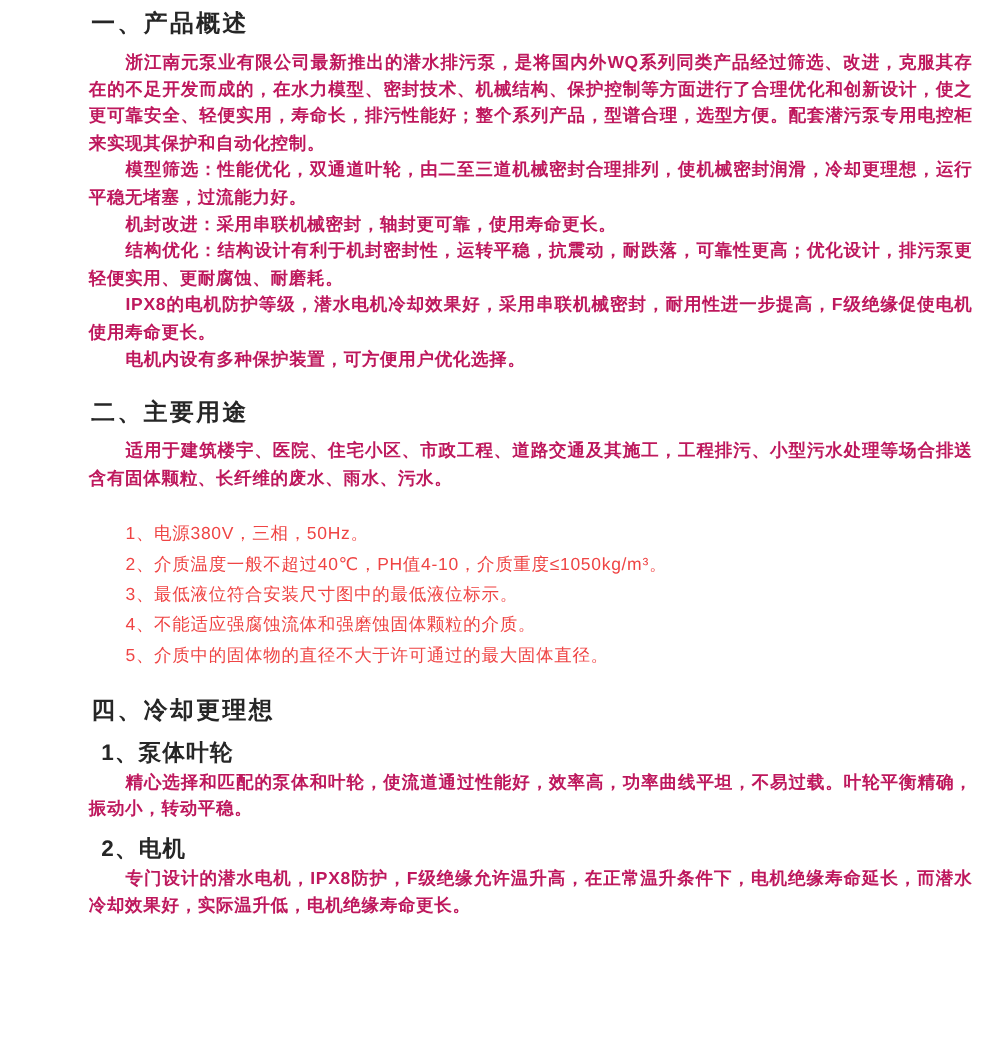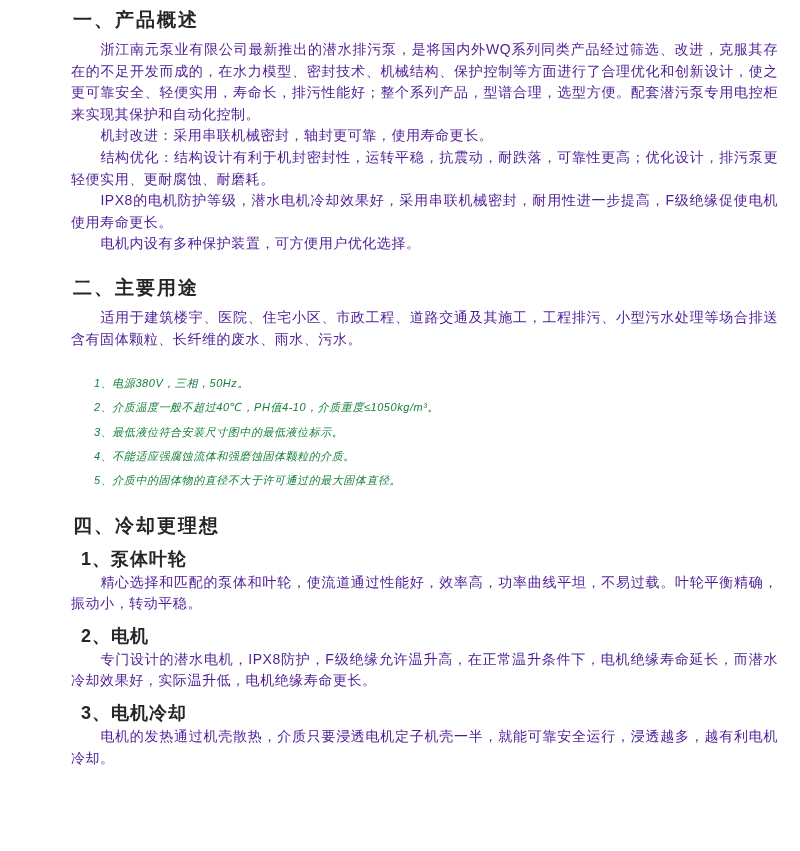--- a/index.html
+++ b/index.html
@@ -27,49 +27,50 @@
     margin: 0 0 7px 2px;
   }
   .section { margin: 0; }
   .section + .section { margin-top: 21px; }
   .para {
     font-size: 14px;
     line-height: 21.6px;
     letter-spacing: 0.55px;
     text-align: justify;
     text-indent: 2.1em;
-    color: #4c1d95;
+    color: #be185d;
+    font-weight: bold;
   }
   .cond-list { margin-top: 3px; }
   .cond-item {
-    font-size: 11px;
+    font-size: 14px;
     line-height: 24.3px;
     letter-spacing: 0.55px;
     padding-left: 2.1em;
-    color: #15803d;
-    font-style: italic;
+    color: #ef4444;
   }
   .subsection { margin-top: 11px; }
   .sub-heading {
     font-size: 18px;
     font-weight: bold;
     color: #262626;
     letter-spacing: 1px;
     line-height: 20px;
     margin: 0 0 3px 10px;
   }
 </style>
 </head>
 <body>
 
 <div class="page">
 
   <div class="section">
     <div class="section-heading">一、产品概述</div>
     <p class="para">浙江南元泵业有限公司最新推出的潜水排污泵，是将国内外WQ系列同类产品经过筛选、改进，克服其存在的不足开发而成的，在水力模型、密封技术、机械结构、保护控制等方面进行了合理优化和创新设计，使之更可靠安全、轻便实用，寿命长，排污性能好；整个系列产品，型谱合理，选型方便。配套潜污泵专用电控柜来实现其保护和自动化控制。</p>
+    <p class="para">模型筛选：性能优化，双通道叶轮，由二至三道机械密封合理排列，使机械密封润滑，冷却更理想，运行平稳无堵塞，过流能力好。</p>
     <p class="para">机封改进：采用串联机械密封，轴封更可靠，使用寿命更长。</p>
     <p class="para">结构优化：结构设计有利于机封密封性，运转平稳，抗震动，耐跌落，可靠性更高；优化设计，排污泵更轻便实用、更耐腐蚀、耐磨耗。</p>
     <p class="para">IPX8的电机防护等级，潜水电机冷却效果好，采用串联机械密封，耐用性进一步提高，F级绝缘促使电机使用寿命更长。</p>
     <p class="para">电机内设有多种保护装置，可方便用户优化选择。</p>
   </div>
 
   <div class="section">
     <div class="section-heading">二、主要用途</div>
     <p class="para">适用于建筑楼宇、医院、住宅小区、市政工程、道路交通及其施工，工程排污、小型污水处理等场合排送含有固体颗粒、长纤维的废水、雨水、污水。</p>
   </div>
@@ -90,20 +91,16 @@
     <div class="subsection">
       <div class="sub-heading">1、泵体叶轮</div>
       <p class="para">精心选择和匹配的泵体和叶轮，使流道通过性能好，效率高，功率曲线平坦，不易过载。叶轮平衡精确，振动小，转动平稳。</p>
     </div>
 
     <div class="subsection">
       <div class="sub-heading">2、电机</div>
       <p class="para">专门设计的潜水电机，IPX8防护，F级绝缘允许温升高，在正常温升条件下，电机绝缘寿命延长，而潜水冷却效果好，实际温升低，电机绝缘寿命更长。</p>
     </div>
 
-    <div class="subsection">
-      <div class="sub-heading">3、电机冷却</div>
-      <p class="para">电机的发热通过机壳散热，介质只要浸透电机定子机壳一半，就能可靠安全运行，浸透越多，越有利电机冷却。</p>
-    </div>
 
   </div>
 
 </div>
 
 </body></html>

